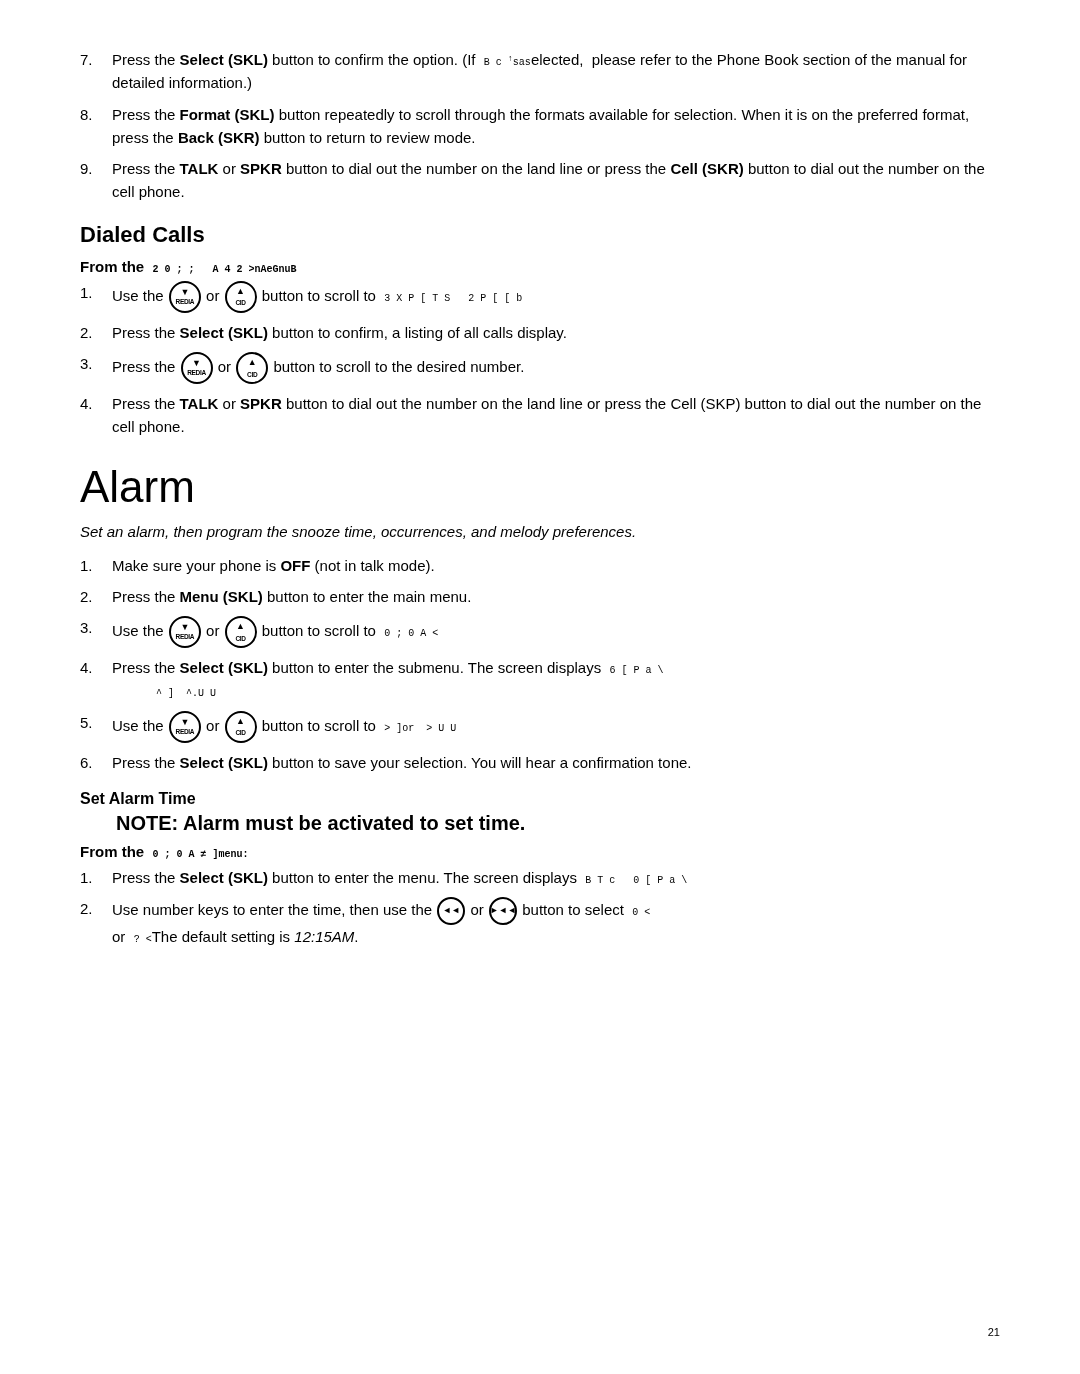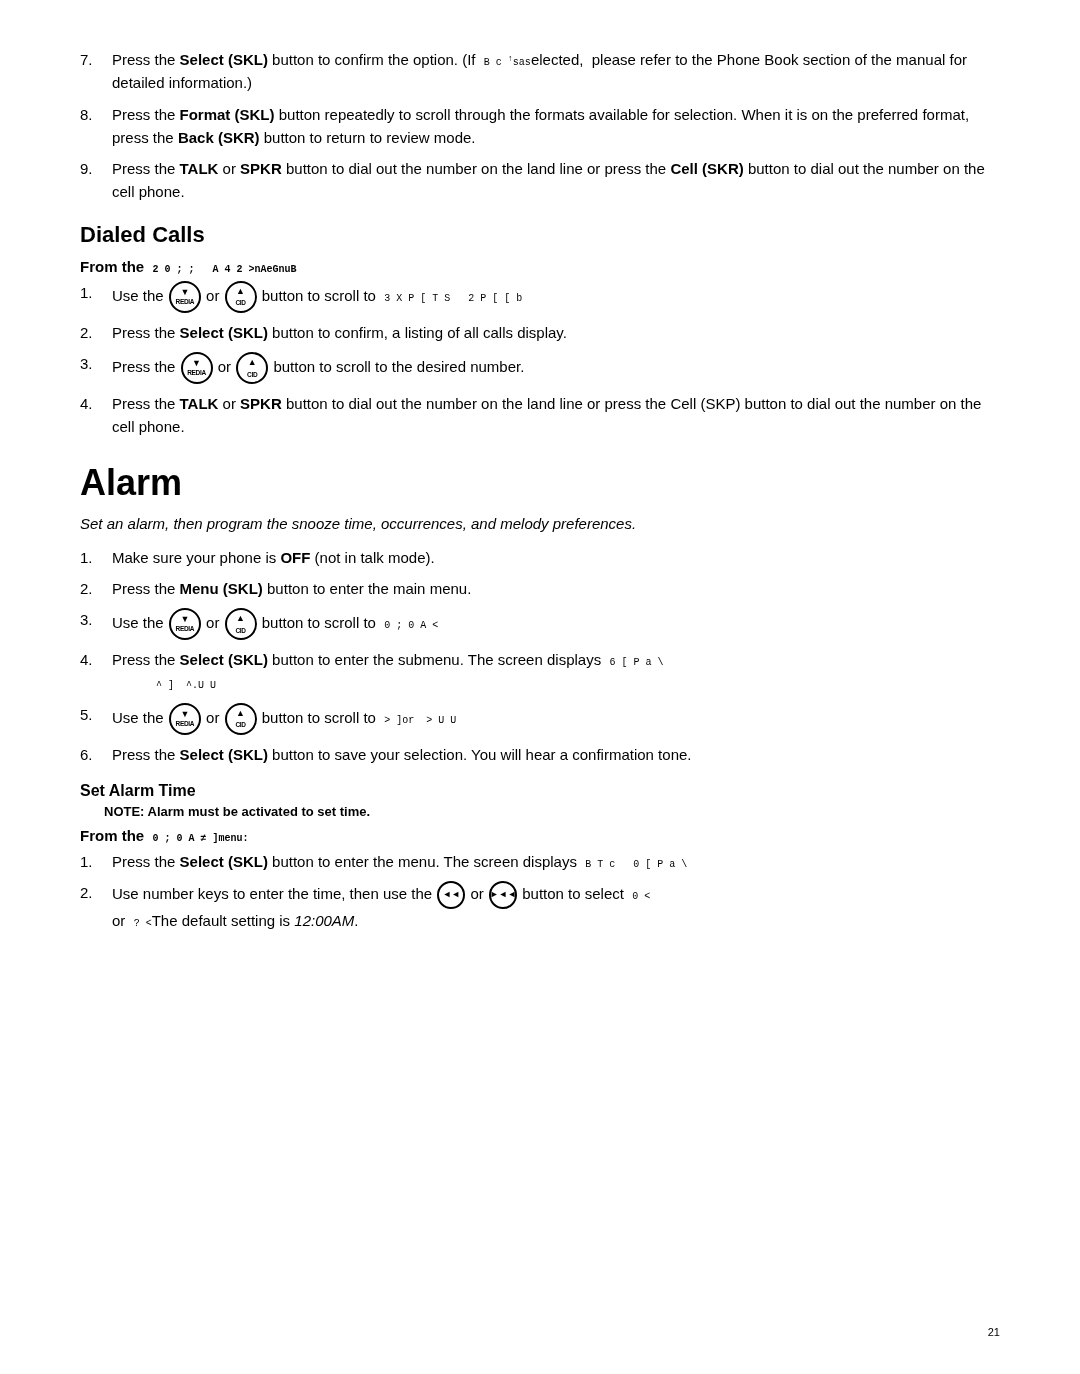--- a/index.html
+++ b/index.html
@@ -33,42 +33,42 @@
       flex: 1;
     }
 
     h2.section-heading {
       font-size: 22px;
       font-weight: bold;
       margin: 18px 0 4px 0;
     }
 
     h1.big-heading {
-      font-size: 36px;
-      font-weight: bold;
+      font-size: 44px;
+      font-weight: normal;
       margin: 24px 0 8px 0;
     }
 
     h3.sub-heading {
       font-size: 16px;
       font-weight: bold;
       margin: 16px 0 4px 0;
     }
 
     .from-line {
       font-size: 15px;
       font-weight: bold;
       margin-bottom: 6px;
       margin-top: 10px;
     }
 
     .note-line {
       font-weight: bold;
-      font-size: 13px;
-      margin-left: 24px;
+      font-size: 20px;
+      margin-left: 36px;
       margin-bottom: 4px;
     }
 
     p.intro {
       margin-bottom: 10px;
       line-height: 1.55;
       font-style: italic;
     }
     .btn-redia {
       border-radius: 50%;
@@ -295,18 +295,18 @@
     </span>
   </li>
   <li>
     <span class="list-num">2.</span>
     <span class="list-content">
       Use number keys to enter the time, then use the 
       <span class="btn-small">◄◄</span>
       or
       <span class="btn-small">►◄◄</span>
       button to select &nbsp;<span class="mono-code">0 &lt;</span><br>
-      <span>or &nbsp;</span><span class="mono-code">? &lt;</span><span>The default setting is <em>12:00AM</em>.</span>
+      <span>or &nbsp;</span><span class="mono-code">? &lt;</span><span>The default setting is <em>12:15AM</em>.</span>
     </span>
   </li>
 </ol>
 
 <span class="page-num">21</span>
 
 </body></html>

